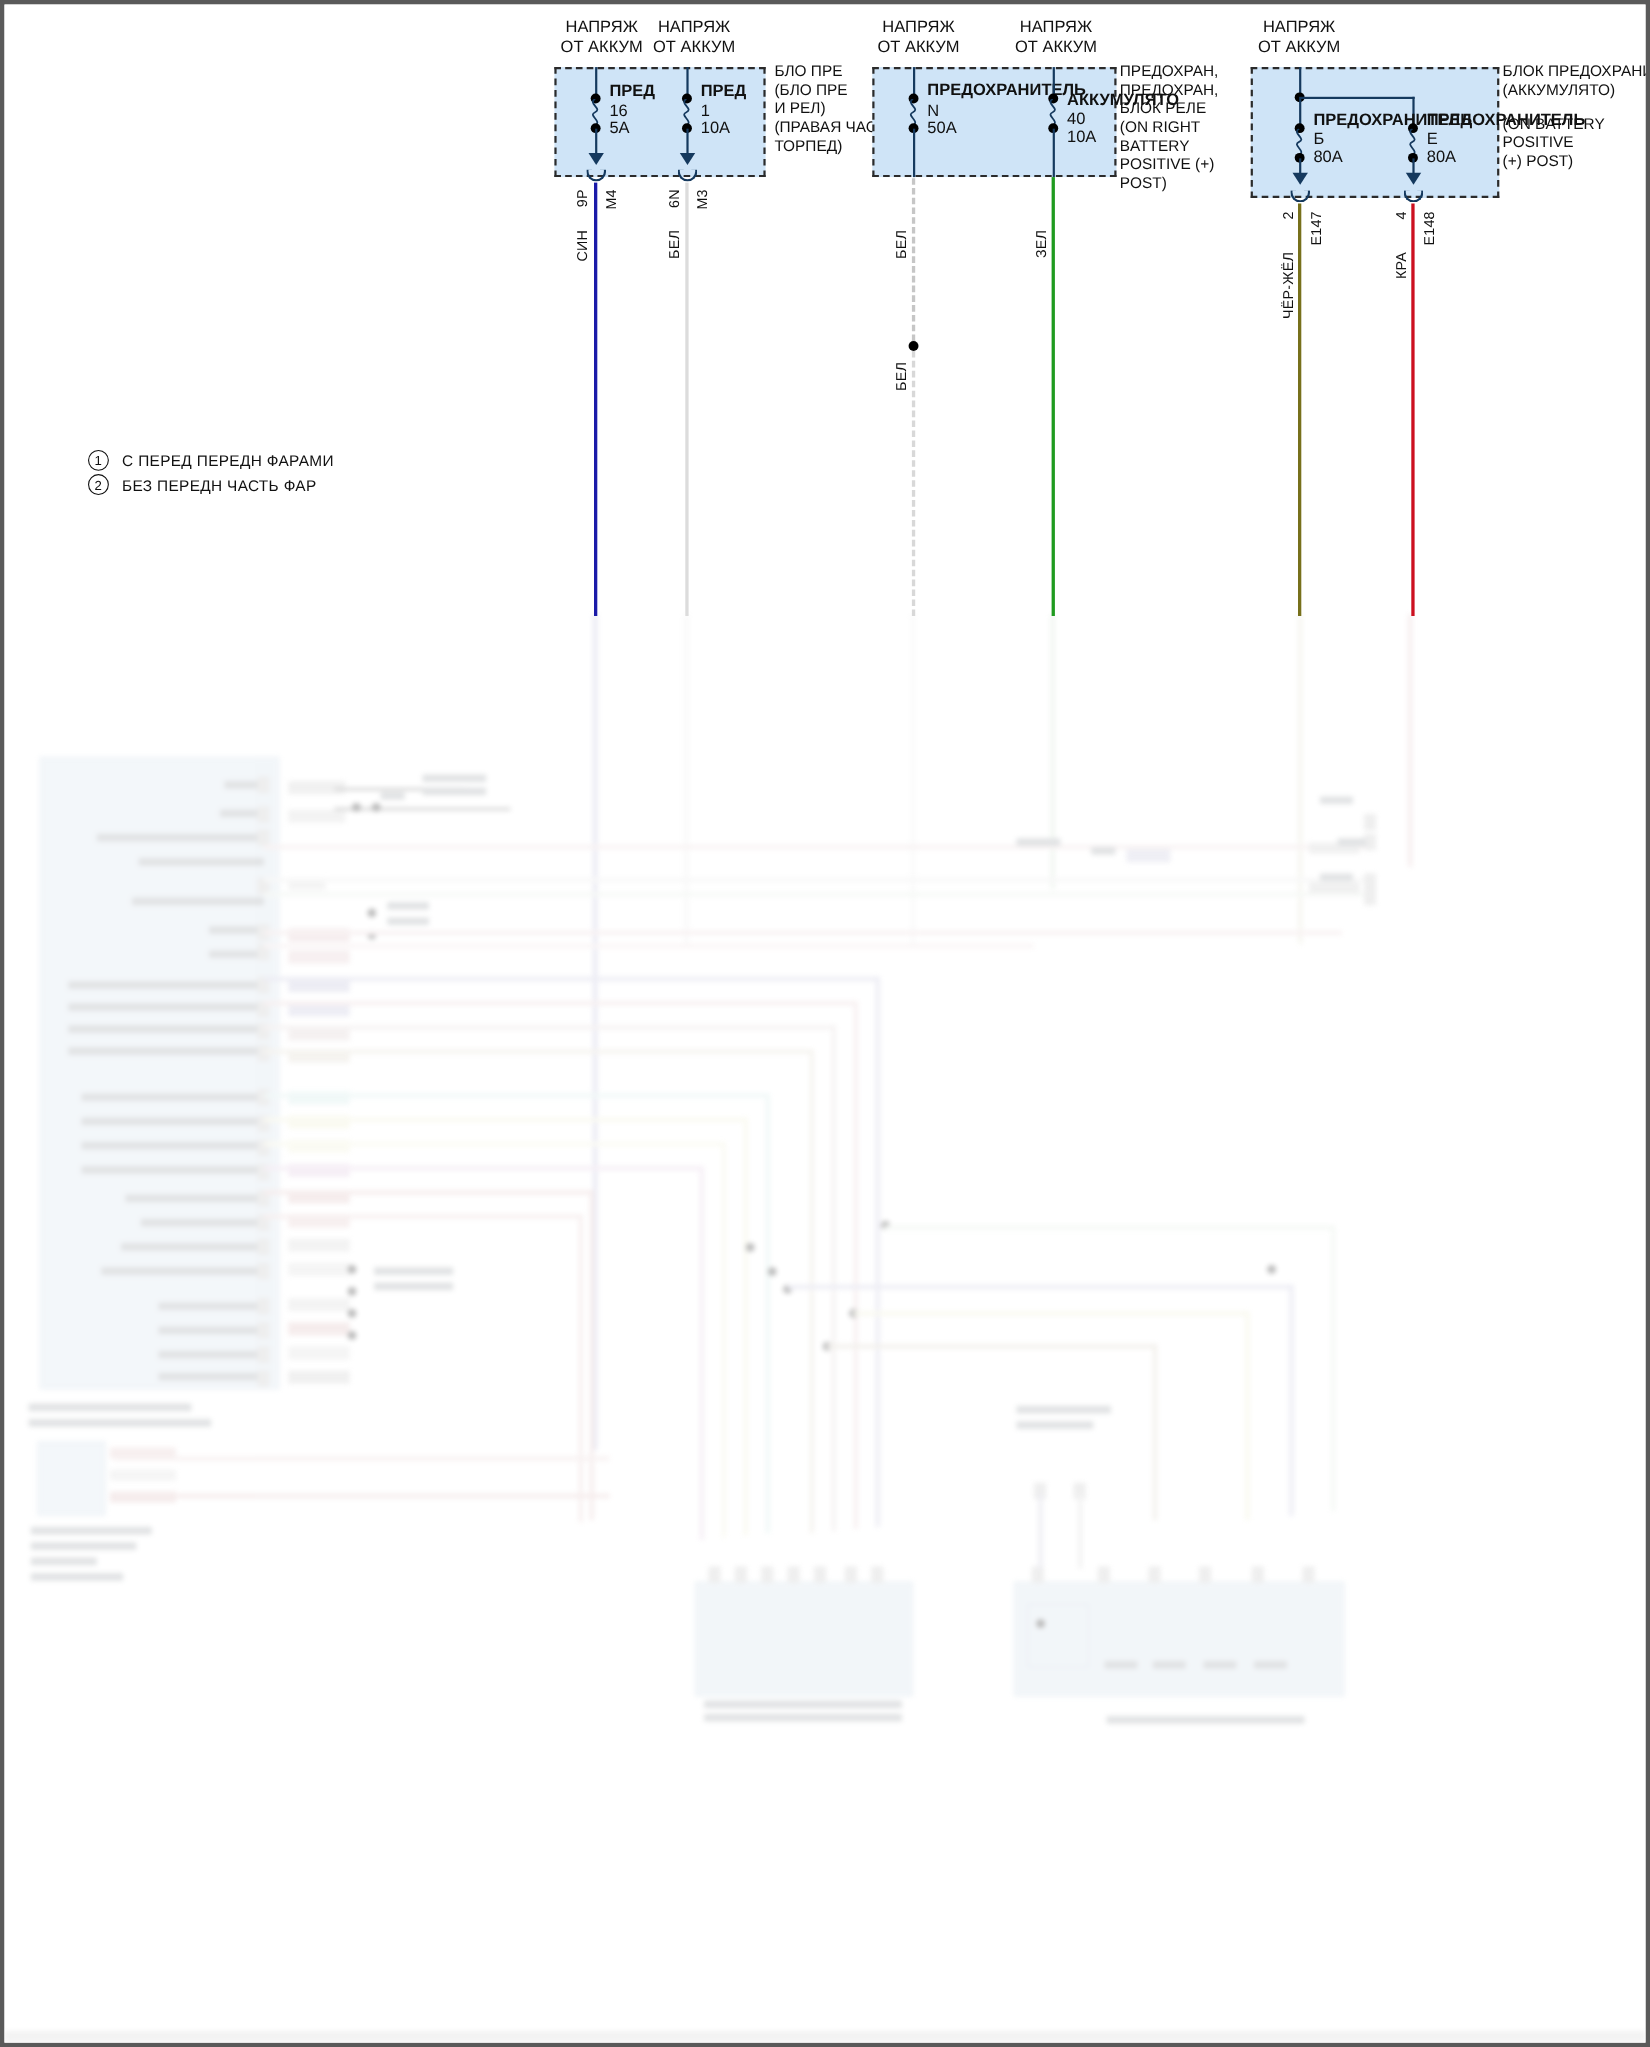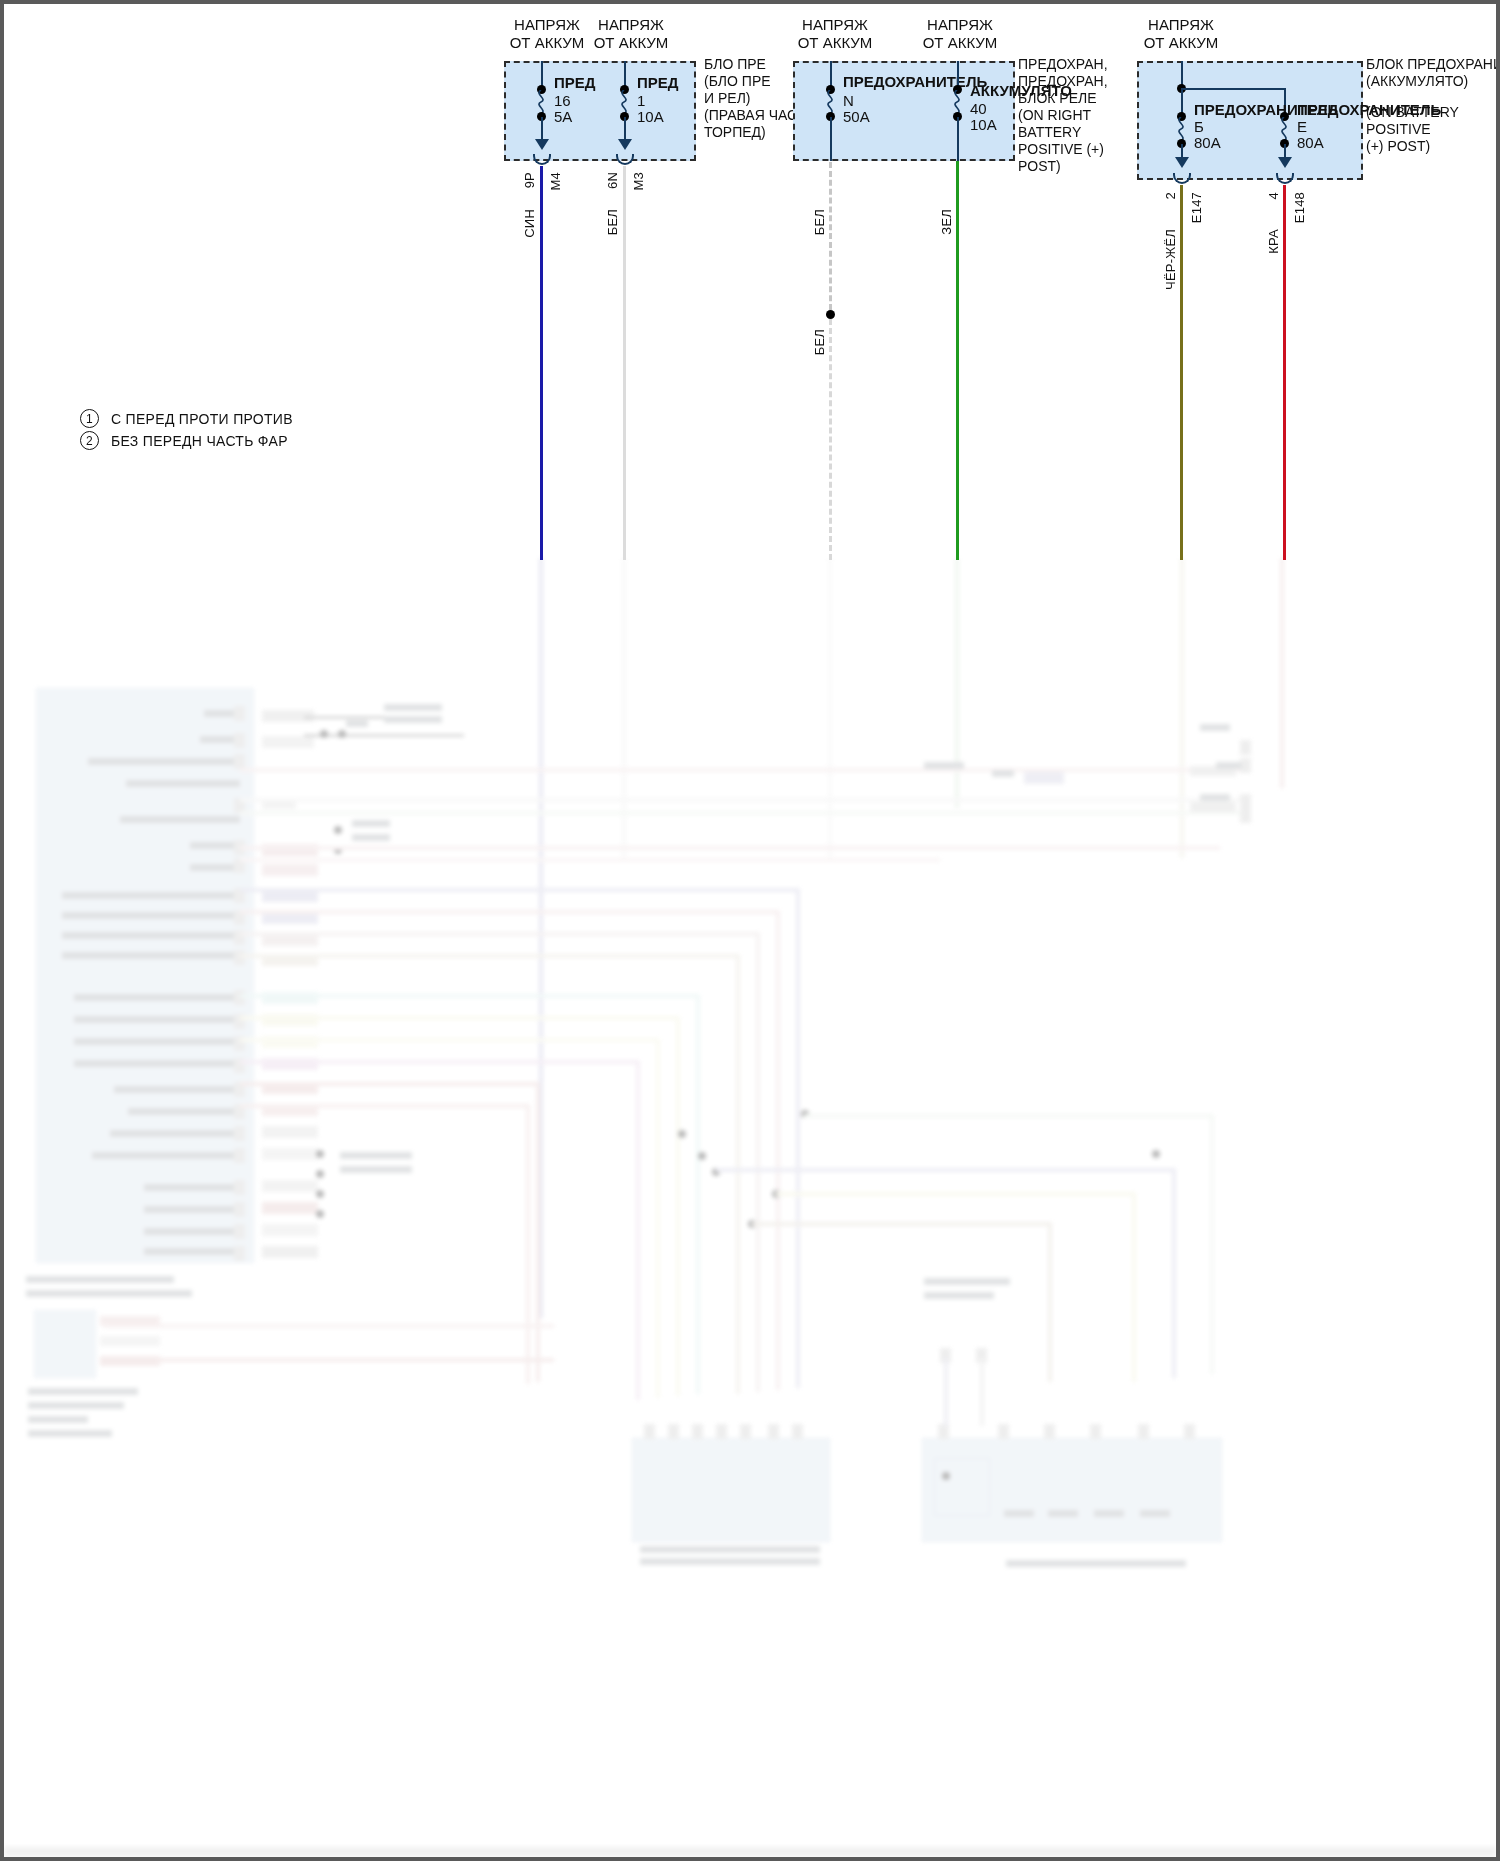--- a/index.html
+++ b/index.html
@@ -500,21 +500,21 @@
   <div class="vtxt" style="left:1159px;top:225px;">ЧЁР-ЖЁЛ</div>
   <div class="wire" style="left:1176px;top:181px;height:375px;background:#77701b;"></div>
 
   <div class="vtxt" style="left:1262px;top:188px;">4</div>
   <div class="vtxt" style="left:1288px;top:188px;">E148</div>
   <div class="vtxt" style="left:1262px;top:225px;">КРА</div>
   <div class="wire" style="left:1279px;top:181px;height:375px;background:#cc1020;"></div>
 
   <div class="legend-row" style="left:76px;top:405px;">
     <span class="circnum">1</span>
-    <span>С ПЕРЕД ПРОТИ ПРОТИВ</span>
+    <span>С ПЕРЕД ПЕРЕДН ФАРАМИ</span>
   </div>
   <div class="legend-row" style="left:76px;top:427px;">
     <span class="circnum">2</span>
     <span>БЕЗ ПЕРЕДН ЧАСТЬ ФАР</span>
   </div>
 
 </div>
 </div>
 
 </body></html>

